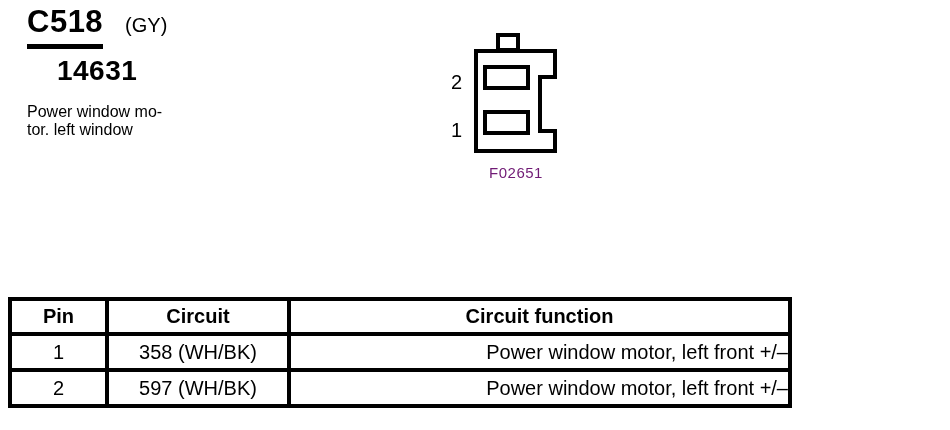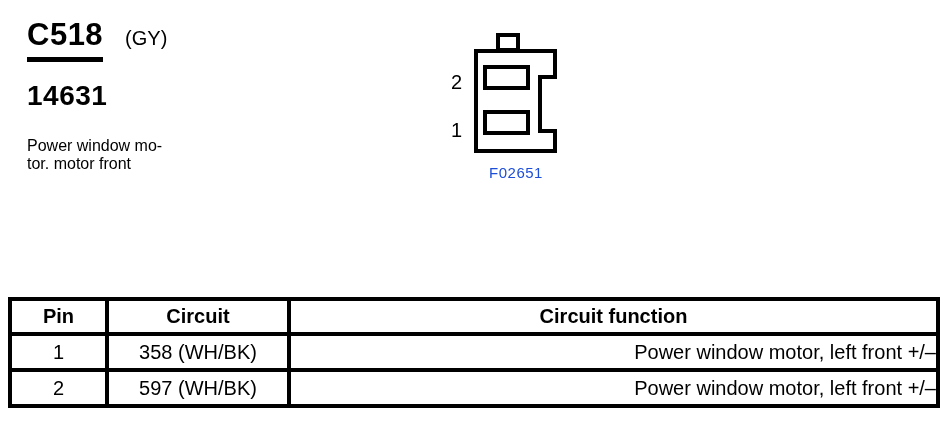--- a/index.html
+++ b/index.html
@@ -12,45 +12,44 @@
     overflow: hidden;
   }
 
   
   .title-block { position: absolute; left: 27px; top: 6px; }
   .title-row { display: flex; align-items: flex-end; gap: 22px; }
   .connector-id {
     font-size: 31px; font-weight: bold; line-height: 1;
     border-bottom: 5px solid #000; padding-bottom: 7px;
     letter-spacing: 0.5px;
-    margin-top: 13px;
   }
   .color-code { font-size: 20px; line-height: 1; padding-bottom: 14px; }
-  .part-number { font-size: 28px; font-weight: bold; line-height: 1; margin-top: 20px; letter-spacing: 0.5px; }
-  .description { margin-top: 27px; font-size: 16px; line-height: 18px; }
+  .part-number { font-size: 28px; font-weight: bold; line-height: 1; margin-top: 8px; letter-spacing: 0.5px; text-align: center; }
+  .description { margin-top: 18px; font-size: 16px; line-height: 18px; }
 
   
   .connector-figure { position: absolute; left: 440px; top: 25px; width: 140px; height: 165px; }
   .connector-figure svg { position: absolute; left: 0; top: 0; }
   .pin-label {
     position: absolute; font-size: 20px; line-height: 20px; width: 20px;
     text-align: right;
   }
   .pin-label-top { left: 2px; top: 47px; }
   .pin-label-bottom { left: 2px; top: 95px; }
   .figure-caption {
     position: absolute; left: 26px; top: 140px; width: 100px;
-    text-align: center; font-size: 15px; line-height: 15px; color: #1d4ed8;
+    text-align: center; font-size: 15px; line-height: 15px; color: #701a75;
     letter-spacing: 0.5px;
   }
 
   
   table.pinout {
     position: absolute; left: 8px; top: 297px;
-    width: 932px; border-collapse: collapse; table-layout: fixed;
+    width: 784px; border-collapse: collapse; table-layout: fixed;
     font-size: 20px;
   }
   table.pinout th, table.pinout td {
     border: 4px solid #000000;
     vertical-align: middle;
     background: #ffffff;
   }
   table.pinout th { font-weight: bold; height: 35px; text-align: center; }
   table.pinout td { height: 36px; text-align: center; }
   table.pinout col.col-pin { width: 97px; }
@@ -61,21 +60,21 @@
 <body>
 
 <div class="title-block">
   <div class="title-row">
     <span class="connector-id">C518</span>
     <span class="color-code">(GY)</span>
   </div>
   <div class="part-number">14631</div>
   <div class="description">
     <div>Power window mo-</div>
-    <div>tor. motor front</div>
+    <div>tor. left window</div>
   </div>
 </div>
 
 <div class="connector-figure">
   <svg width="130" height="135" viewBox="0 0 130 135">
 
     <rect x="58" y="10" width="20" height="15" fill="#ffffff" stroke="#000000" stroke-width="4"></rect>
 
     <polygon points="36,26 115,26 115,52 100,52 100,106 115,106 115,126 36,126" fill="#ffffff" stroke="#000000" stroke-width="4" stroke-linejoin="miter"></polygon>
 

